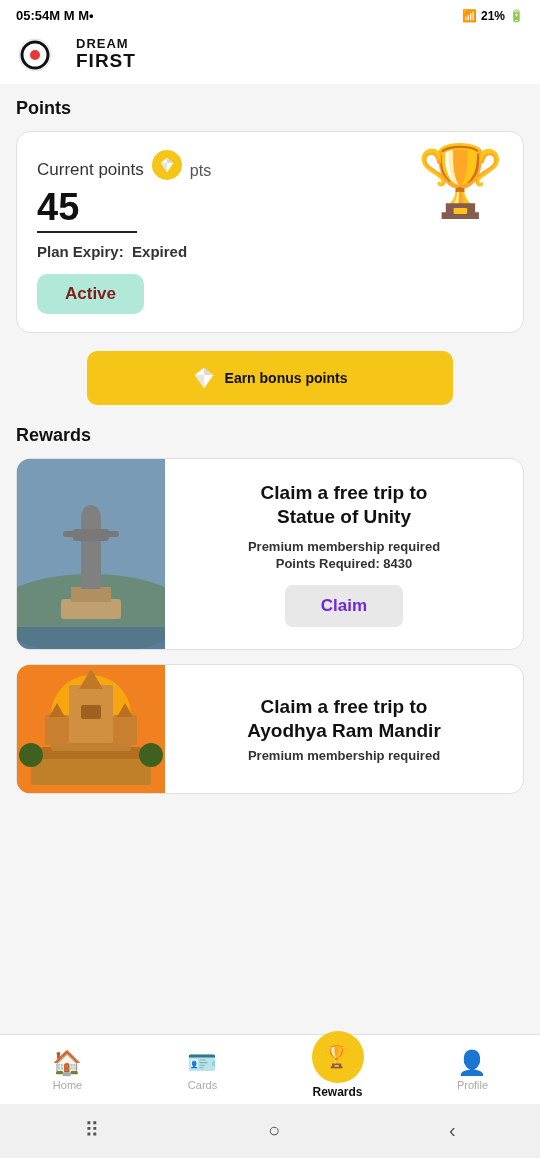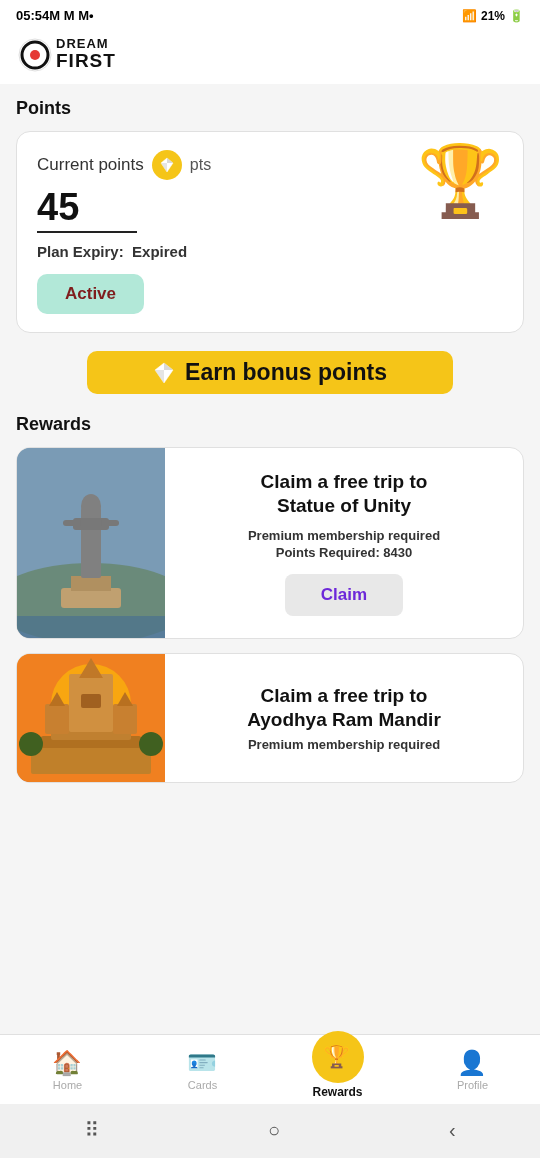--- a/index.html
+++ b/index.html
@@ -30,21 +30,21 @@
     
     .top-nav {
       background: #fff;
       padding: 10px 18px 12px;
       display: flex;
       align-items: center;
     }
     .logo-wrapper {
       display: flex;
       align-items: center;
-      gap: 4px;
+      gap: 24px;
     }
     .logo-icon {
       width: 34px;
       height: 34px;
     }
     .logo-text {
       display: flex;
       flex-direction: column;
       line-height: 1.1;
     }
@@ -80,21 +80,21 @@
     .points-card {
       background: #fff;
       border-radius: 14px;
       border: 1.5px solid #e0e0e0;
       padding: 18px 20px 18px;
       position: relative;
       margin-bottom: 18px;
     }
     .points-header {
       display: flex;
-      align-items: center;
+      align-items: flex-end;
       gap: 8px;
       font-size: 17px;
       font-weight: 500;
       color: #333;
     }
     .diamond-badge {
       width: 30px;
       height: 30px;
       background: #f5c518;
       border-radius: 50%;
@@ -149,22 +149,22 @@
     .earn-bonus-btn {
       display: flex;
       align-items: center;
       justify-content: center;
       gap: 10px;
       background: #f5c518;
       border: none;
       border-radius: 10px;
       width: 72%;
       margin: 0 auto 20px;
-      padding: 8px 20px;
-      font-size: 23px;
+      padding: 16px 20px;
+      font-size: 14px;
       font-weight: 700;
       color: #111;
       cursor: pointer;
     }
 
     
     .rewards-section { margin-bottom: 10px; }
 
     
     .reward-card {

